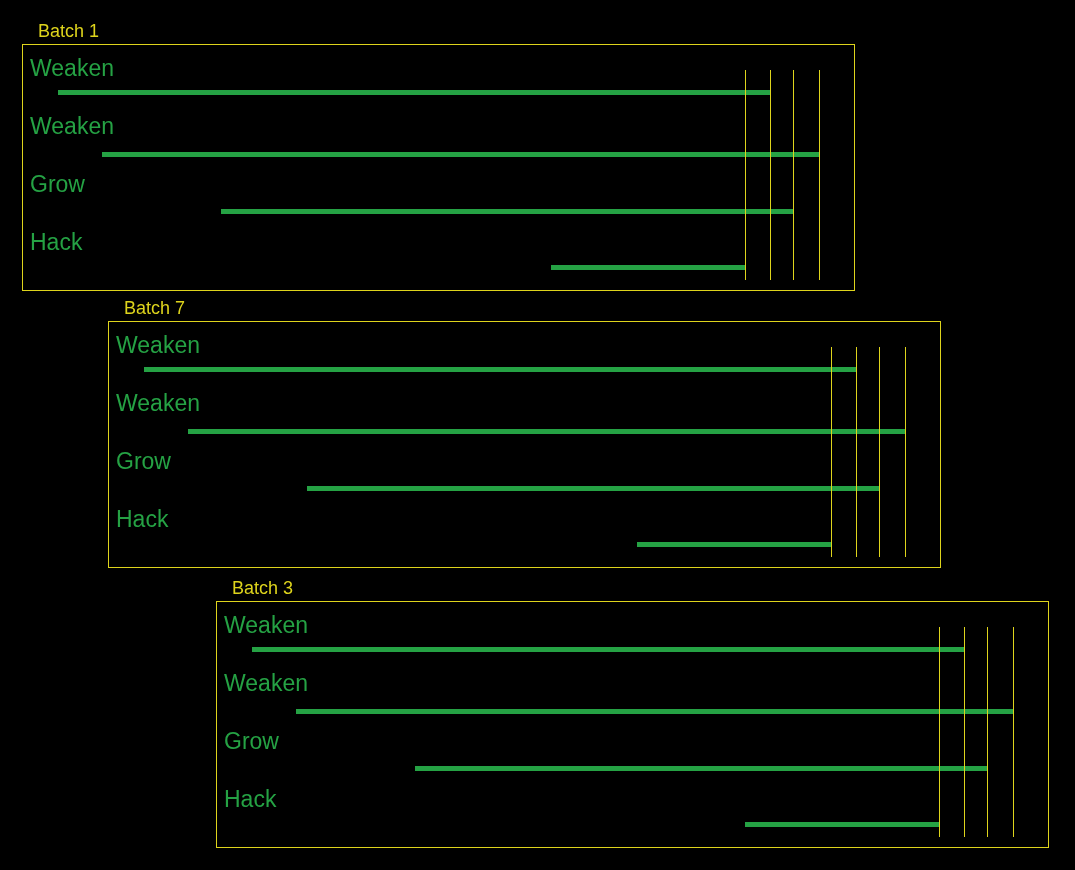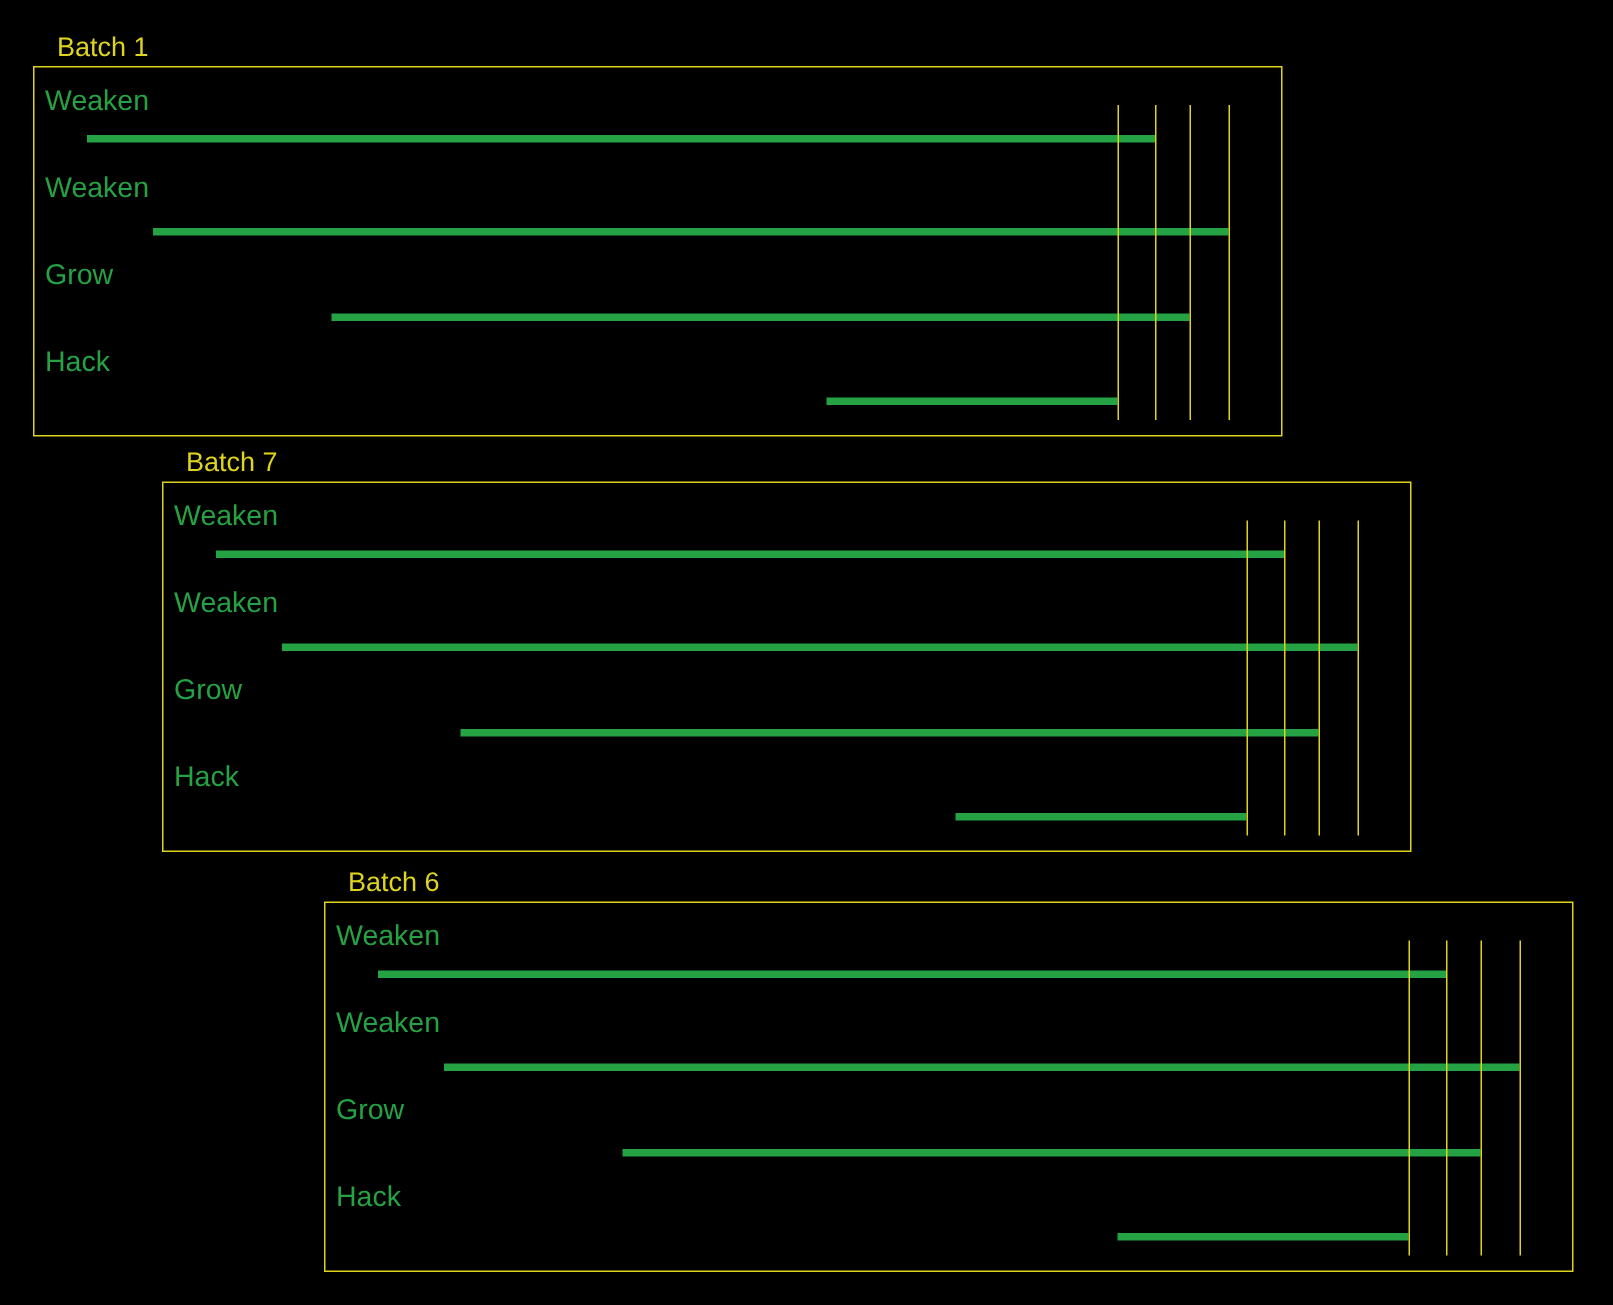--- a/index.html
+++ b/index.html
@@ -34,21 +34,21 @@
   .batch-title {
     position: absolute;
     color: var(--yellow);
     font-size: 18px;
     line-height: 20px;
     white-space: nowrap;
   }
   .row-label {
     position: absolute;
     color: var(--green);
-    font-size: 19px;
+    font-size: 23px;
     line-height: 22px;
     white-space: nowrap;
   }
   .bar {
     position: absolute;
     height: 5px;
     background: var(--green);
   }
   .vline {
     position: absolute;
@@ -82,21 +82,21 @@
     <div class="bar" style="left: 188px; top: 429px; width: 717px;"></div>
     <div class="row-label" style="left: 116px; top: 450px;">Grow</div>
     <div class="bar" style="left: 307px; top: 486px; width: 572px;"></div>
     <div class="row-label" style="left: 116px; top: 508px;">Hack</div>
     <div class="bar" style="left: 637px; top: 542px; width: 194px;"></div>
     <div class="vline" style="left: 831px; top: 347px; height: 210px;"></div>
     <div class="vline" style="left: 856px; top: 347px; height: 210px;"></div>
     <div class="vline" style="left: 879px; top: 347px; height: 210px;"></div>
     <div class="vline" style="left: 905px; top: 347px; height: 210px;"></div>
     <div class="batch-box" style="left: 216px; top: 601px; width: 833px; height: 247px;"></div>
-    <div class="batch-title" style="left: 232px; top: 578px;">Batch 6</div>
+    <div class="batch-title" style="left: 232px; top: 578px;">Batch 3</div>
     <div class="row-label" style="left: 224px; top: 614px;">Weaken</div>
     <div class="bar" style="left: 252px; top: 647px; width: 712px;"></div>
     <div class="row-label" style="left: 224px; top: 672px;">Weaken</div>
     <div class="bar" style="left: 296px; top: 709px; width: 717px;"></div>
     <div class="row-label" style="left: 224px; top: 730px;">Grow</div>
     <div class="bar" style="left: 415px; top: 766px; width: 572px;"></div>
     <div class="row-label" style="left: 224px; top: 788px;">Hack</div>
     <div class="bar" style="left: 745px; top: 822px; width: 194px;"></div>
     <div class="vline" style="left: 939px; top: 627px; height: 210px;"></div>
     <div class="vline" style="left: 964px; top: 627px; height: 210px;"></div>

